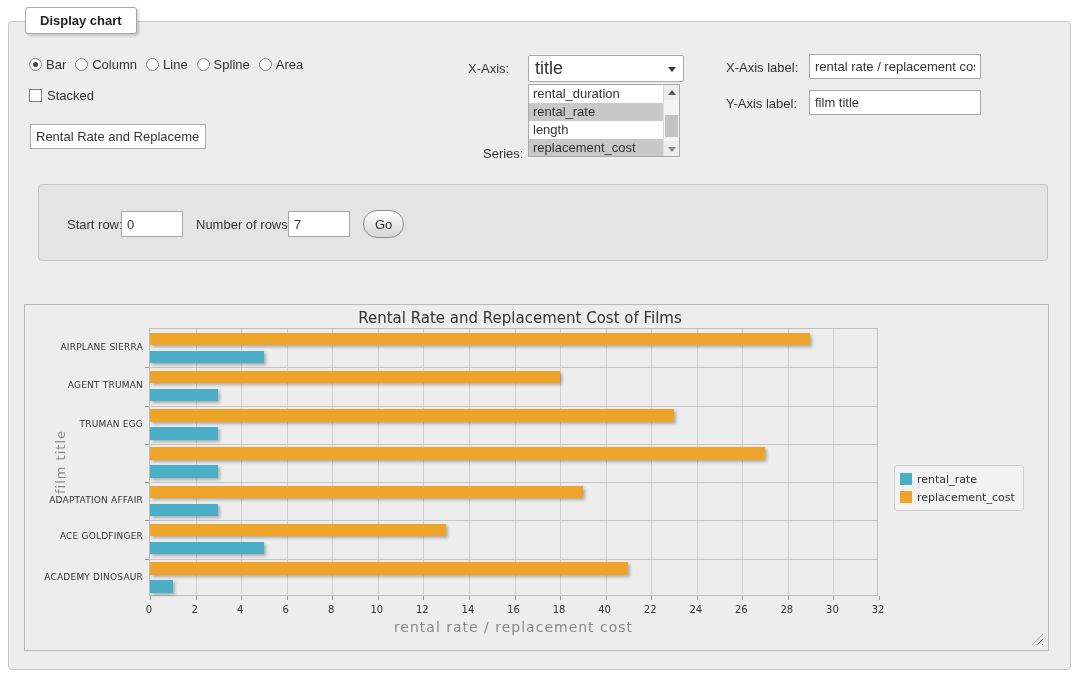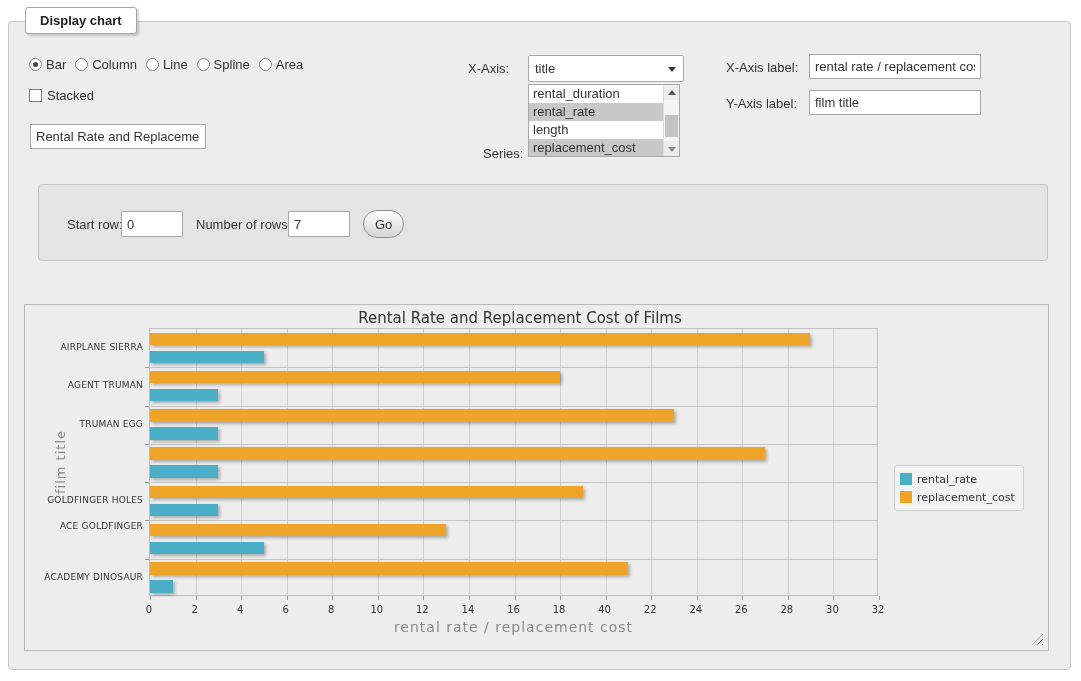--- a/index.html
+++ b/index.html
@@ -21,21 +21,21 @@
   .radio { width:13px; height:13px; border:1px solid #808080; border-radius:50%; background:#fdfdfd; position:relative; flex:0 0 auto; }
   .radio.checked::after { content:""; position:absolute; left:3px; top:3px; right:3px; bottom:3px; background:#444; border-radius:50%; }
   .checkbox { width:13px; height:13px; border:1px solid #808080; background:#fdfdfd; flex:0 0 auto; }
   #stacked-group { position:absolute; left:29px; top:88px; display:flex; align-items:center; gap:5px; font-size:13px; }
 
   input.txt { position:absolute; border:1px solid #a9a9a9; background:#fff; font-family:"Liberation Sans",sans-serif;
     font-size:13px; color:#333; padding:0 5px; outline:none; }
 
   
   .selectbox { position:absolute; left:528px; top:55px; width:156px; height:27px; background:#fff;
-    border:1px solid #a9a9a9; border-radius:2px; font-size:13px; display:flex; align-items:center; padding:0 6px; }
+    border:1px solid #a9a9a9; border-radius:2px; font-size:18px; display:flex; align-items:center; padding:0 6px; }
   .sel-arrow { position:absolute; right:7px; top:11px; width:0; height:0;
     border-left:4px solid transparent; border-right:4px solid transparent; border-top:5px solid #333; }
 
   
   .listbox { position:absolute; left:528px; top:84px; width:152px; height:73px; background:#fff;
     border:1px solid #a9a9a9; overflow:hidden; }
   .listbox .opt { height:18px; line-height:18px; font-size:13px; padding-left:4px; width:134px;
     white-space:nowrap; overflow:hidden; }
   .listbox .opt.sel { background:#c8c8c8; }
   .scrollbar { position:absolute; top:0; right:0; width:16px; height:71px; background:#f4f4f4; border-left:1px solid #dcdcdc; }
@@ -148,22 +148,22 @@
   <input class="txt" style="left: 288px; top: 211px; width: 62px; height: 26px;" value="7">
   <button class="go-btn">Go</button>
 
   <div class="chart-box">
     <div class="chart-title">Rental Rate and Replacement Cost of Films</div>
     <div class="yaxis-title">film title</div>
     <div class="cat-labels">
         <div class="cat-label" style="top: 0px; height: 38.2857px; line-height: 38.2857px;">AIRPLANE SIERRA</div>
         <div class="cat-label" style="top: 38.2857px; height: 38.2857px; line-height: 38.2857px;">AGENT TRUMAN</div>
         <div class="cat-label" style="top: 76.5714px; height: 38.2857px; line-height: 38.2857px;">TRUMAN EGG</div>
-        <div class="cat-label" style="top: 153.143px; height: 38.2857px; line-height: 38.2857px;">GOLDFINGER HOLES</div>
-        <div class="cat-label" style="top: 179px; height: 38.2857px; line-height: 38.2857px;">ACE GOLDFINGER</div>
+        <div class="cat-label" style="top: 153.143px; height: 38.2857px; line-height: 38.2857px;">ADAPTATION AFFAIR</div>
+        <div class="cat-label" style="top: 189px; height: 38.2857px; line-height: 38.2857px;">ACE GOLDFINGER</div>
         <div class="cat-label" style="top: 229.714px; height: 38.2857px; line-height: 38.2857px;">ACADEMY DINOSAUR</div>
       </div>
     <div class="plot" id="plot">
         <div class="tickmark-b" style="left: 0px;"></div>
         <div class="vline" style="left: 45.5625px;"></div>
         <div class="tickmark-b" style="left: 45.5625px;"></div>
         <div class="vline" style="left: 91.125px;"></div>
         <div class="tickmark-b" style="left: 91.125px;"></div>
         <div class="vline" style="left: 136.688px;"></div>
         <div class="tickmark-b" style="left: 136.688px;"></div>

